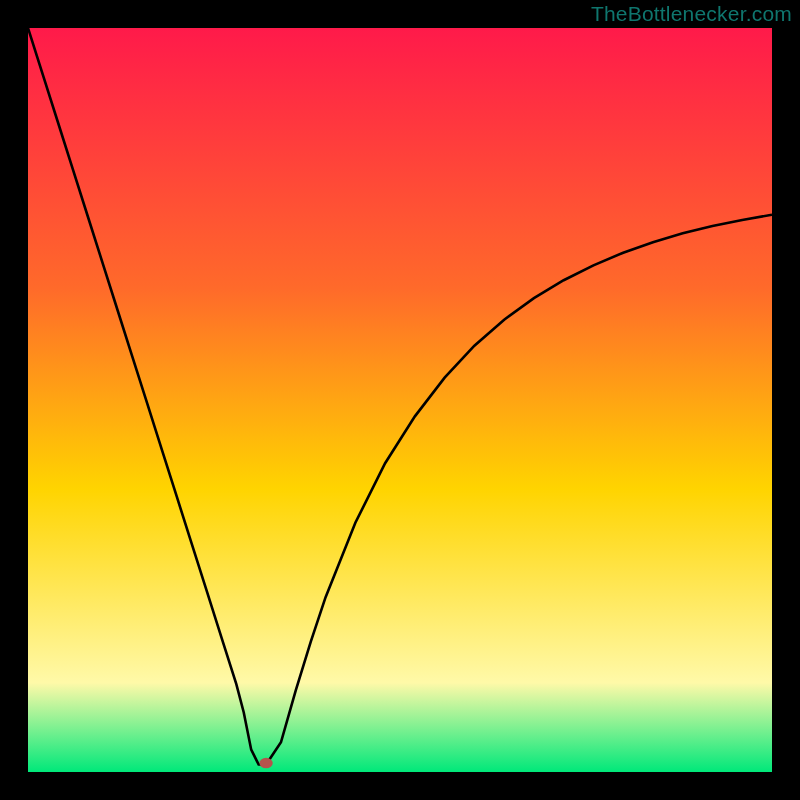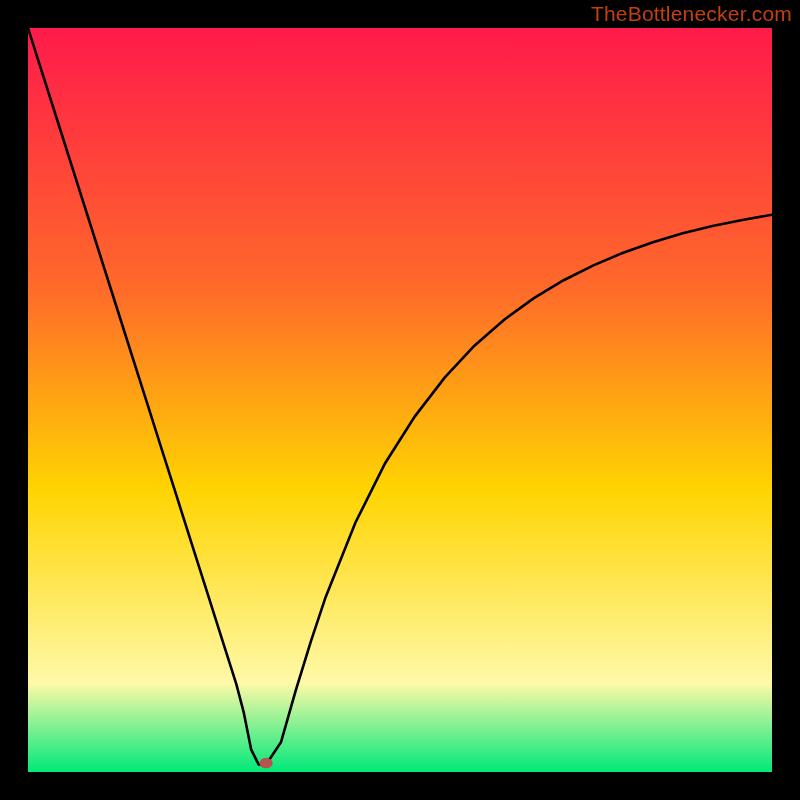--- a/index.html
+++ b/index.html
@@ -15,21 +15,21 @@
     position: absolute;
     top: 0; left: 0;
     width: 800px;
     height: 800px;
     background: #000;
   }
   .watermark {
     position: absolute;
     top: 2px;
     right: 8px;
-    color: #c2410c;
+    color: #0f766e;
     font-size: 21px;
     font-weight: 400;
     letter-spacing: 0.2px;
     z-index: 10;
   }
   svg.plot {
     position: absolute;
     top: 28px;
     left: 28px;
     width: 744px;

